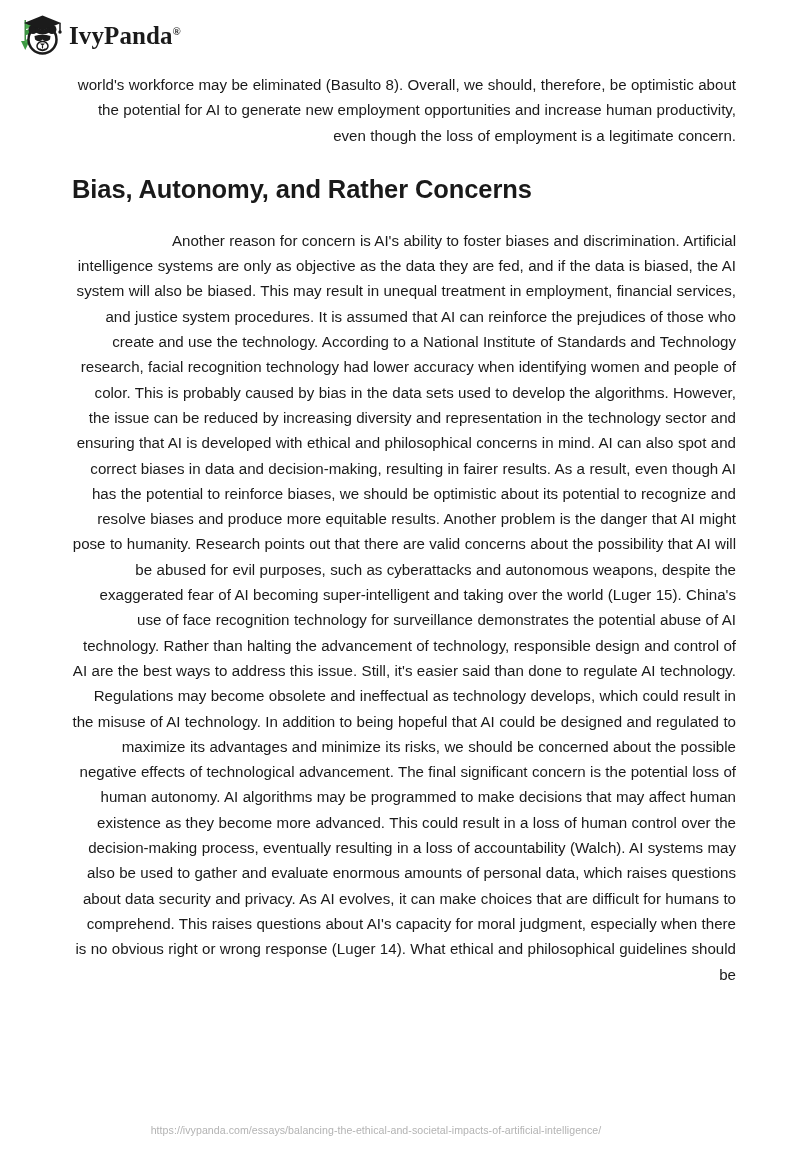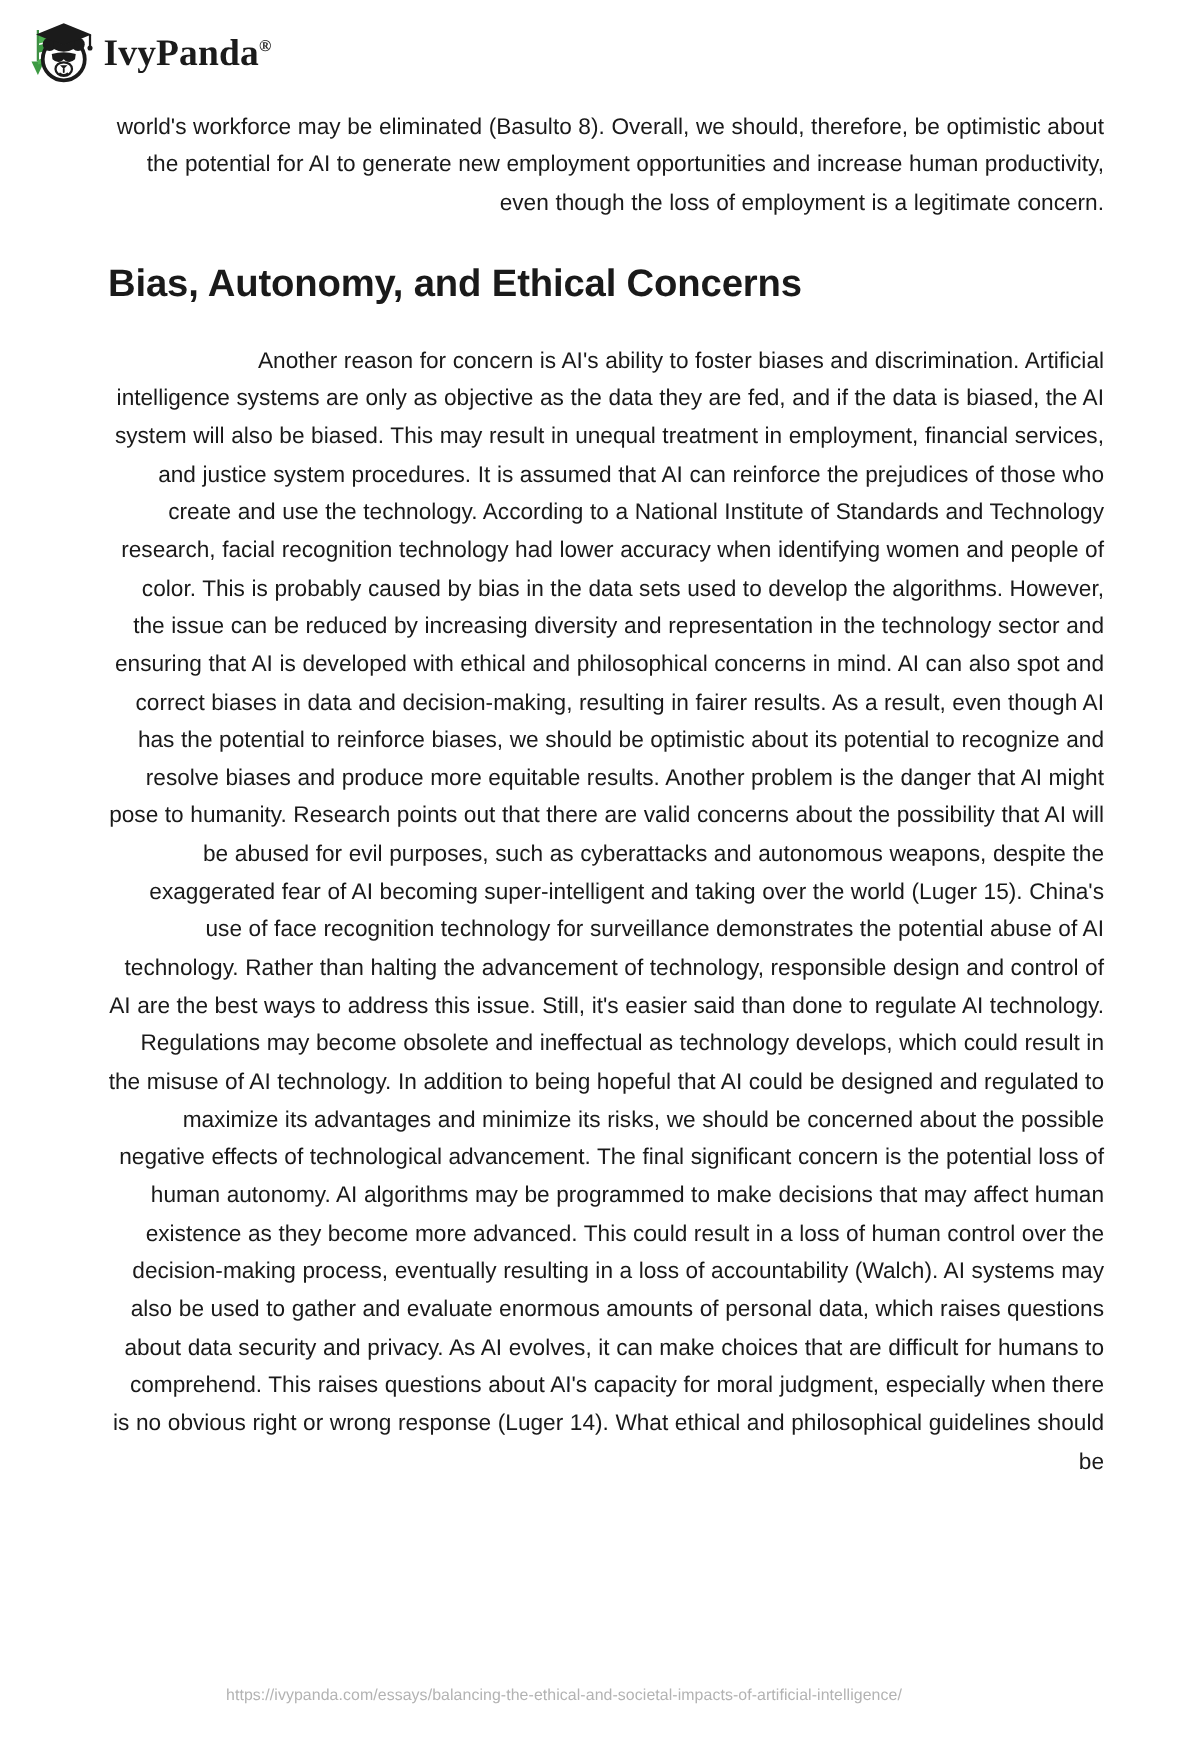--- a/index.html
+++ b/index.html
@@ -154,21 +154,21 @@
 
     <span class="brand-wordmark"><span>IvyPanda</span><span class="reg">®</span></span>
   </div>
 
 </div>
 
 <div class="doc-body">
 
   <p class="para">world's workforce may be eliminated (Basulto 8). Overall, we should, therefore, be optimistic about the potential for AI to generate new employment opportunities and increase human productivity, even though the loss of employment is a legitimate concern.</p>
 
-  <h2 class="section-heading">Bias, Autonomy, and Ethical Concerns</h2>
+  <h2 class="section-heading">Bias, Autonomy, and Rather Concerns</h2>
 
   <p class="para indent">Another reason for concern is AI's ability to foster biases and discrimination. Artificial intelligence systems are only as objective as the data they are fed, and if the data is biased, the AI system will also be biased. This may result in unequal treatment in employment, financial services, and justice system procedures. It is assumed that AI can reinforce the prejudices of those who create and use the technology. According to a National Institute of Standards and Technology research, facial recognition technology had lower accuracy when identifying women and people of color. This is probably caused by bias in the data sets used to develop the algorithms. However, the issue can be reduced by increasing diversity and representation in the technology sector and ensuring that AI is developed with ethical and philosophical concerns in mind. AI can also spot and correct biases in data and decision-making, resulting in fairer results. As a result, even though AI has the potential to reinforce biases, we should be optimistic about its potential to recognize and resolve biases and produce more equitable results. Another problem is the danger that AI might pose to humanity. Research points out that there are valid concerns about the possibility that AI will be abused for evil purposes, such as cyberattacks and autonomous weapons, despite the exaggerated fear of AI becoming super-intelligent and taking over the world (Luger 15). China's use of face recognition technology for surveillance demonstrates the potential abuse of AI technology. Rather than halting the advancement of technology, responsible design and control of AI are the best ways to address this issue. Still, it's easier said than done to regulate AI technology. Regulations may become obsolete and ineffectual as technology develops, which could result in the misuse of AI technology. In addition to being hopeful that AI could be designed and regulated to maximize its advantages and minimize its risks, we should be concerned about the possible negative effects of technological advancement. The final significant concern is the potential loss of human autonomy. AI algorithms may be programmed to make decisions that may affect human existence as they become more advanced. This could result in a loss of human control over the decision-making process, eventually resulting in a loss of accountability (Walch). AI systems may also be used to gather and evaluate enormous amounts of personal data, which raises questions about data security and privacy. As AI evolves, it can make choices that are difficult for humans to comprehend. This raises questions about AI's capacity for moral judgment, especially when there is no obvious right or wrong response (Luger 14). What ethical and philosophical guidelines should be</p>
 
 </div>
 
 <div class="page-footer">
   <span class="footer-url">https://ivypanda.com/essays/balancing-the-ethical-and-societal-impacts-of-artificial-intelligence/</span>
 </div>
 
 </body></html>

